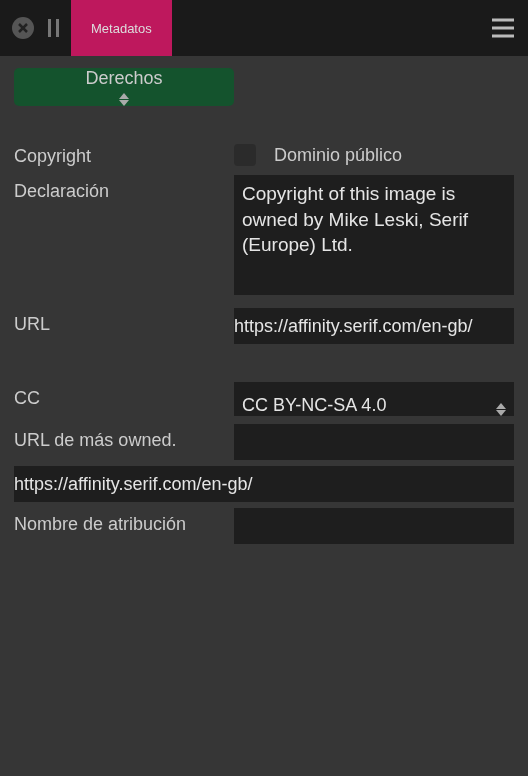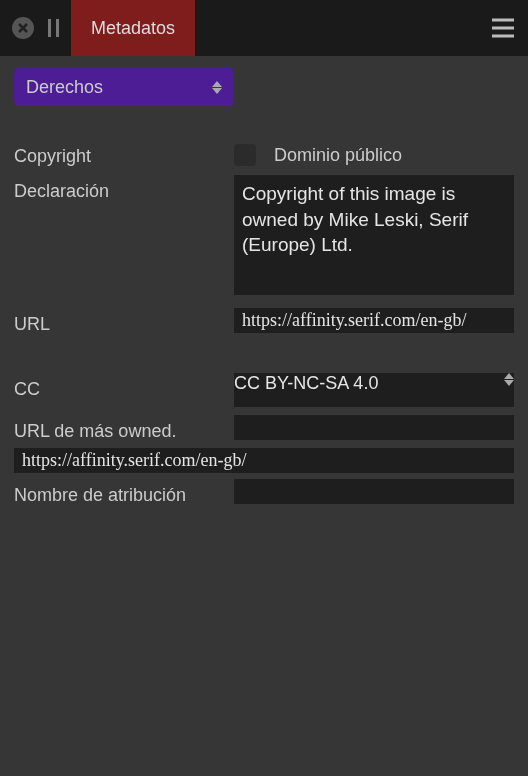--- a/index.html
+++ b/index.html
@@ -47,27 +47,27 @@
     align-items: center;
   }
   .pause-icon span {
     width: 3px;
     height: 18px;
     background: #777;
     display: block;
   }
   .tab {
     height: 56px;
-    background: #7f1d1d;
+    background: #be185d;
     padding: 0 20px;
     margin-left: 12px;
     display: flex;
     align-items: center;
     color: #ddd;
-    font-size: 18px;
+    font-size: 13px;
   }
   .hamburger {
     position: absolute;
     right: 14px;
     top: 50%;
     transform: translateY(-50%);
     cursor: pointer;
     display: flex;
     flex-direction: column;
     gap: 5px;
@@ -79,30 +79,31 @@
     display: block;
   }
   .content {
     background: #363636;
     height: calc(776px - 56px);
     padding: 12px 14px;
   }
   .category-select {
     width: 220px;
     height: 38px;
-    background: #4c1d95;
+    background: #14532d;
     border: none;
     border-radius: 5px;
     display: flex;
     align-items: center;
     justify-content: space-between;
     padding: 0 12px;
     cursor: pointer;
     color: #ccc;
     font-size: 18px;
+    flex-direction: column;
   }
   .stepper {
     display: flex;
     flex-direction: column;
     gap: 1px;
   }
   .stepper svg {
     width: 10px;
     height: 6px;
     fill: #aaa;
@@ -136,27 +137,27 @@
   }
   .checkbox {
     width: 22px;
     height: 22px;
     background: #2b2b2b;
     border-radius: 4px;
     cursor: pointer;
   }
   .text-input {
     width: 100%;
-    height: 25px;
+    height: 36px;
     background: #1e1e1e;
     border: none;
     color: #e5e5e5;
     font-size: 18px;
-    padding: 0 8px;
-    font-family: Liberation Serif, serif;
+    padding: 0 0;
+    font-family: Liberation Sans, sans-serif;
     outline: none;
     overflow: hidden;
     white-space: nowrap;
     text-overflow: clip;
   }
   .textarea {
     width: 100%;
     height: 120px;
     background: #1e1e1e;
     border: none;
@@ -167,23 +168,23 @@
     resize: none;
     outline: none;
     line-height: 1.35;
   }
   .select-input {
     width: 100%;
     height: 34px;
     background: #1e1e1e;
     border: none;
     display: flex;
-    align-items: flex-start;
+    align-items: flex-end;
     justify-content: space-between;
-    padding: 0 0;
+    padding: 0 8px;
     cursor: pointer;
     color: #e5e5e5;
     font-size: 18px;
     gap: 28px;
   }
   .gap {
     height: 30px;
   }
 </style>
 </head>

